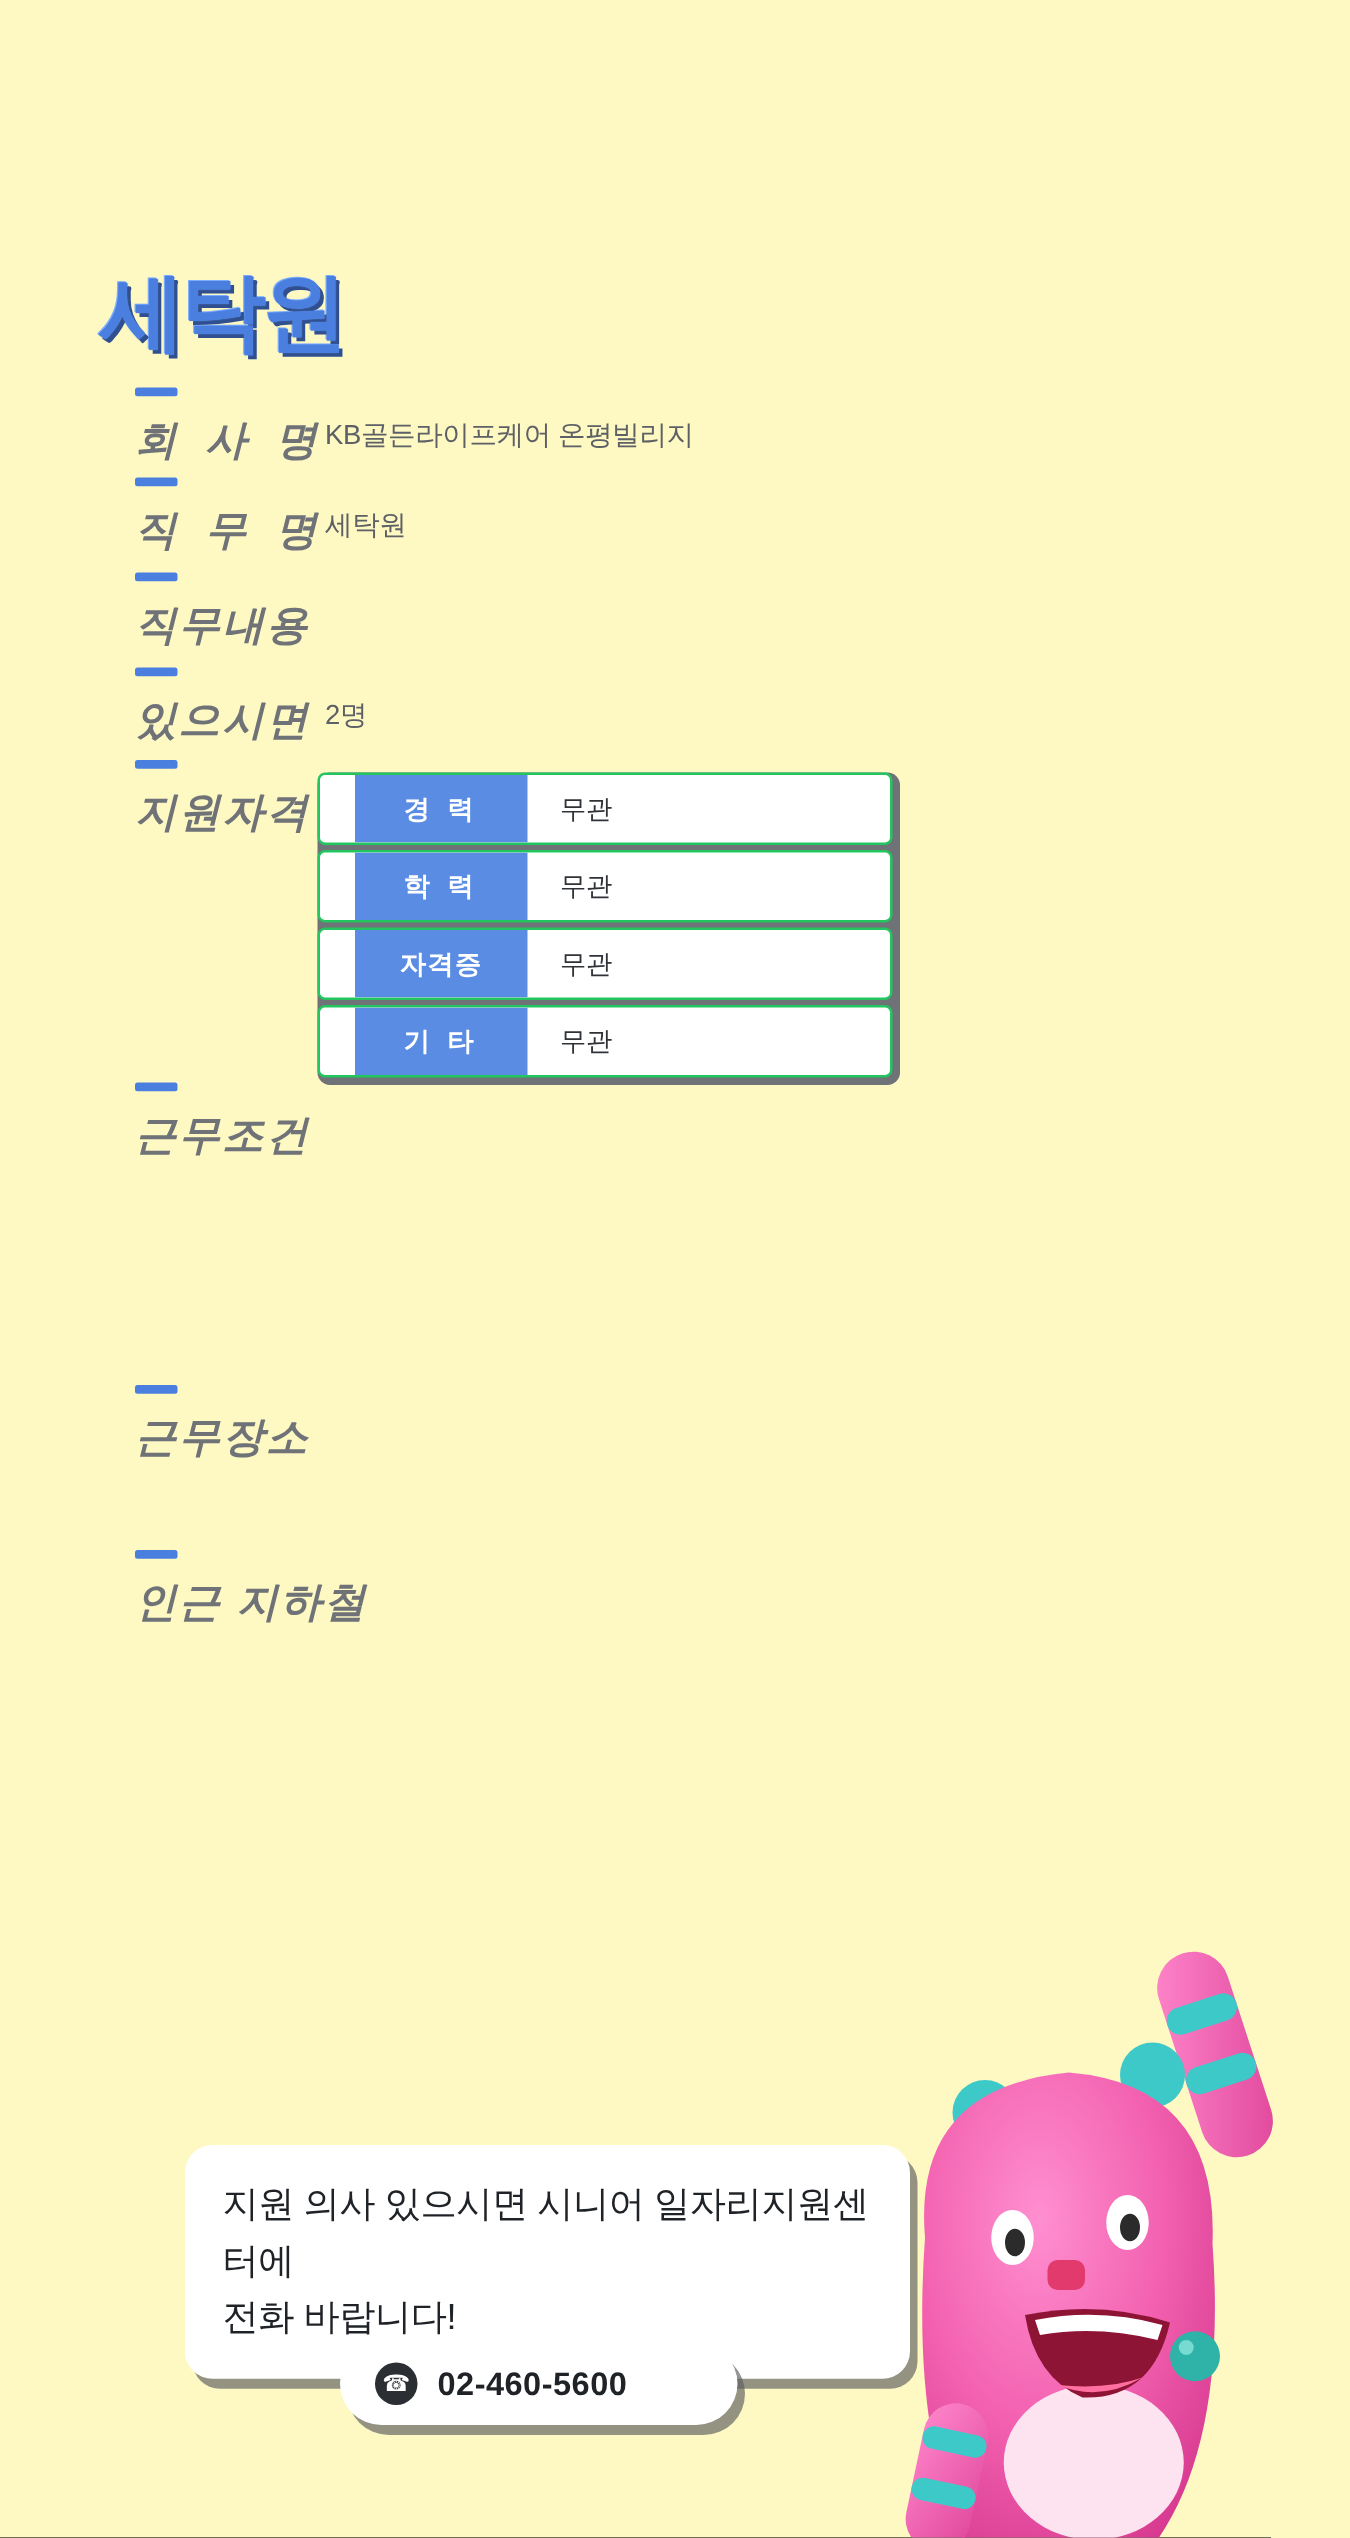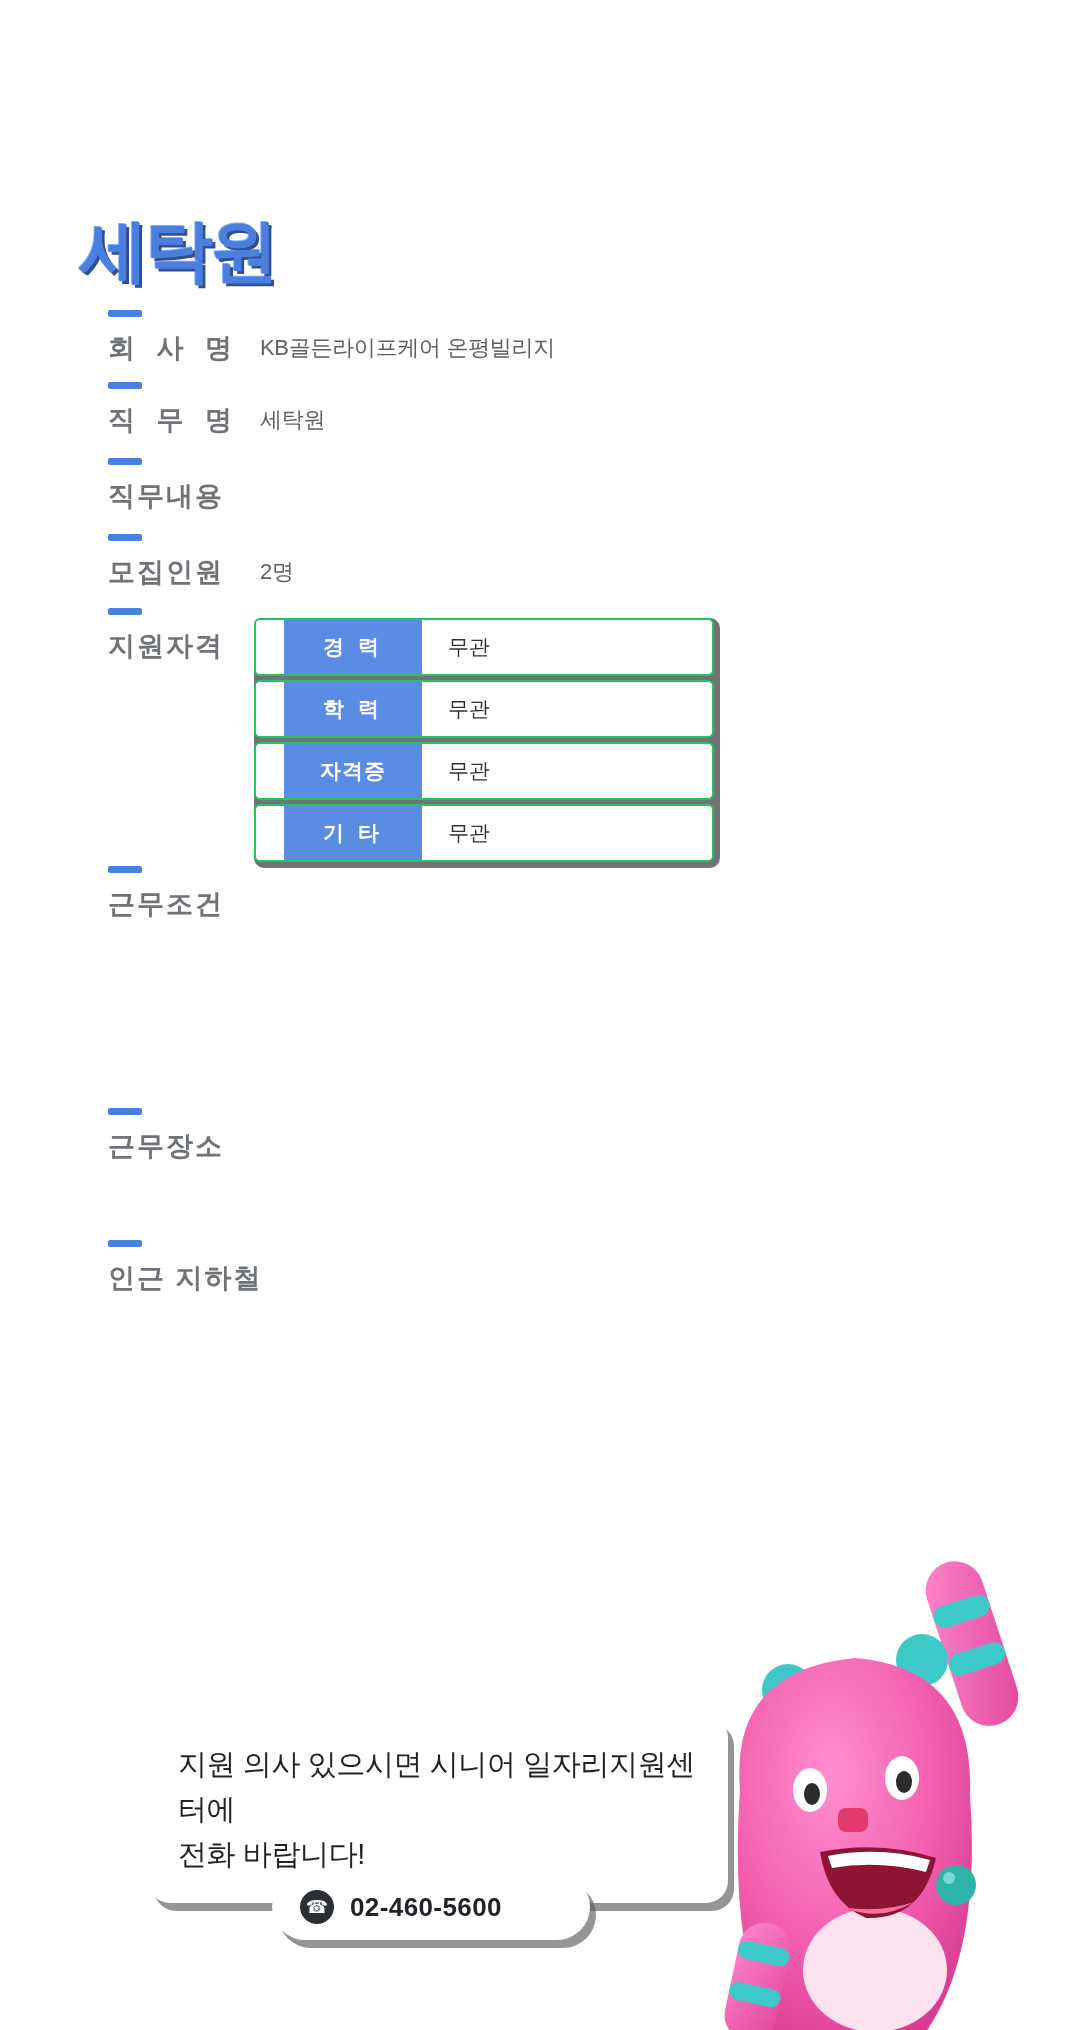--- a/index.html
+++ b/index.html
@@ -7,21 +7,21 @@
     width: 1080px;
     height: 2030px;
     background: #000000;
     font-family: "Liberation Sans", "DejaVu Sans", sans-serif;
     overflow: hidden;
   }
   .page {
     position: relative;
     width: 1080px;
     height: 2030px;
-    background: #ffffff;
+    background: #fef9c3;
   }
 
   
   .title {
     position: absolute;
     left: 80px;
     top: 216px;
     font-size: 68px;
     font-weight: 900;
     letter-spacing: -3px;
@@ -39,25 +39,26 @@
     left: 108px;
   }
   .field .dash {
     width: 34px;
     height: 7px;
     background: #4a7fe0;
     border-radius: 2px;
     margin-bottom: 13px;
   }
   .field .label {
-    font-size: 27px;
+    font-size: 33px;
     font-weight: 800;
     color: #6f7377;
     letter-spacing: 2px;
     white-space: nowrap;
+    font-style: italic;
   }
   .field .label.spaced { letter-spacing: 7px; }
 
   .value {
     position: absolute;
     font-size: 22px;
     color: #5d6065;
     font-weight: 500;
     letter-spacing: -0.3px;
     white-space: nowrap;
@@ -180,21 +181,21 @@
   <div class="value" style="left:260px; top:405px;">세탁원</div>
 
   <div class="field" style="top:458px;">
     <div class="dash"></div>
     <div class="label">직무내용</div>
   </div>
   <div class="value" style="left:260px; top:481px;"></div>
 
   <div class="field" style="top:534px;">
     <div class="dash"></div>
-    <div class="label">모집인원</div>
+    <div class="label">있으시면</div>
   </div>
   <div class="value" style="left:260px; top:557px;">2명</div>
 
   <div class="field" style="top:608px;">
     <div class="dash"></div>
     <div class="label">지원자격</div>
   </div>
 
   <div class="table" style="left:254px; top:618px;">
     <div class="row">

